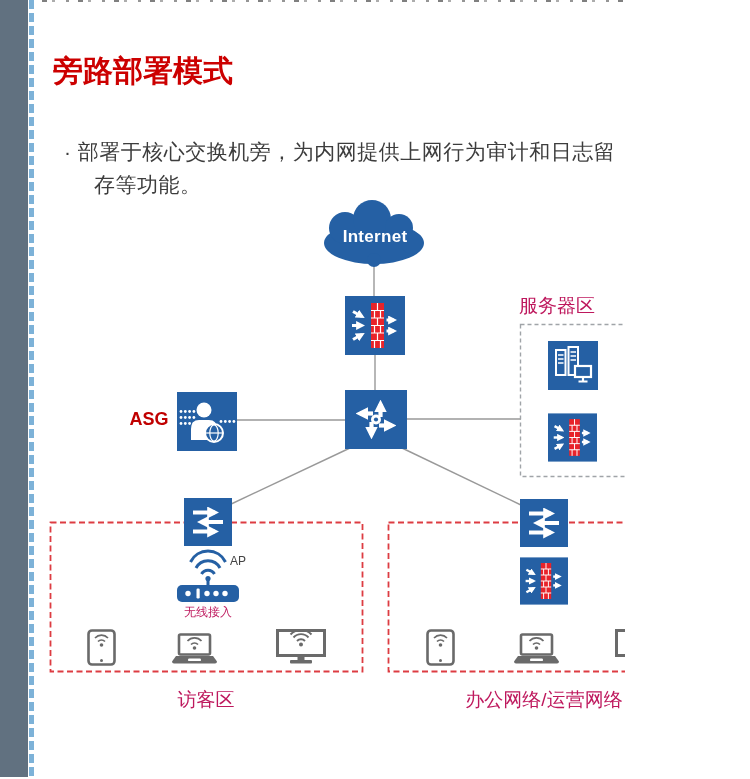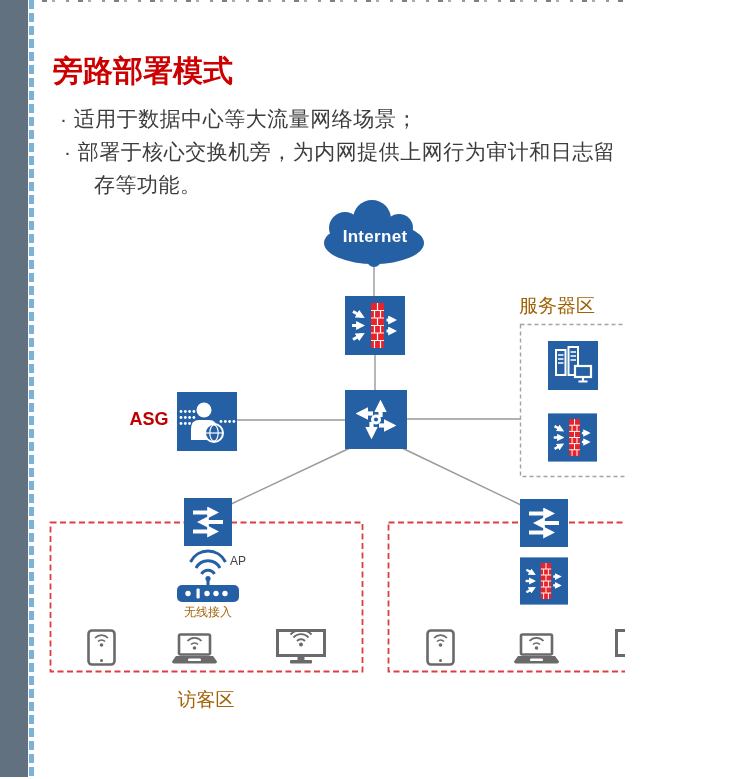--- a/index.html
+++ b/index.html
@@ -12,21 +12,21 @@
           background:repeating-linear-gradient(to bottom,#7db2d8 0 9px,#ffffff 9px 13px);}
   .dash-r{position:absolute;left:717px;top:0;width:5px;height:777px;
           background:repeating-linear-gradient(to bottom,#7db2d8 0 9px,#ffffff 9px 13px);}
   .sliver{position:absolute;left:42px;top:0;width:636px;height:2px;opacity:.75;
           background:repeating-linear-gradient(90deg,rgba(55,55,55,.85) 0 5px,transparent 5px 10px,
           rgba(55,55,55,.55) 10px 13px,transparent 13px 24px,rgba(55,55,55,.7) 24px 27px,transparent 27px 36px);}
   
   .title{position:absolute;left:53px;top:51px;font-size:30px;font-weight:bold;color:#cc0000;white-space:nowrap;}
   .bullet{position:absolute;font-size:21px;color:#3d3d3d;white-space:nowrap;letter-spacing:.5px;}
   .b1{left:60px;top:105px;} .b2{left:64px;top:138px;} .b3{left:94px;top:171px;}
-  .lbl{position:absolute;font-size:19px;color:#a16207;white-space:nowrap;}
+  .lbl{position:absolute;font-size:19px;color:#be185d;white-space:nowrap;}
   .center{transform:translateX(-50%);}
   .internet-lbl{position:absolute;left:375px;top:227px;transform:translateX(-50%);
                 font-size:17px;font-weight:bold;color:#ffffff;letter-spacing:.3px;}
   .asg-lbl{position:absolute;left:128px;top:409px;width:42px;text-align:center;
            font-size:18px;font-weight:bold;color:#c00000;}
   .ap-lbl{position:absolute;left:230px;top:554px;font-size:12px;color:#444;}
   .small-lbl{font-size:12px;}
   svg.overlay{position:absolute;left:0;top:0;}
 </style>
 </head>
@@ -51,21 +51,20 @@
         <circle cx="12" cy="700" r="5"></circle>
           <circle cx="22" cy="730" r="2.5"></circle>
         <path d="M13 705 L21 727"></path>
       </g>
     </svg>
   </div>
 
   <div class="sliver"></div>
 
   <div class="title">旁路部署模式</div>
-  <div class="bullet b1">· 适用于数据中心等大流量网络场景；</div>
   <div class="bullet b2">· 部署于核心交换机旁，为内网提供上网行为审计和日志留</div>
   <div class="bullet b3">存等功能。</div>
 
   <svg class="overlay" width="750" height="779">
     <defs>
       <marker id="ah" viewBox="0 0 10 10" refX="6.5" refY="5" markerWidth="3" markerHeight="3" orient="auto">
         <path d="M0 0 L10 5 L0 10 z" fill="#ffffff"></path>
       </marker>
 
       <symbol id="sym-firewall" viewBox="0 0 60 59">
@@ -263,14 +262,15 @@
     <use href="#sym-monitor" x="615" y="629" width="50" height="35"></use>
   </svg>
 
   <div class="internet-lbl">Internet</div>
   <div class="asg-lbl">ASG</div>
   <div class="lbl" style="left:519px;top:293px;">服务器区</div>
   <div class="lbl center" style="left:649px;top:391px;font-size:17px;">AC</div>
   <div class="ap-lbl">AP</div>
   <div class="lbl center small-lbl" style="left:208px;top:604px;">无线接入</div>
   <div class="lbl center" style="left:206px;top:687px;">访客区</div>
+  <div class="lbl center" style="left:544px;top:687px;">办公网络/运营网络</div>
 
 </div>
 
 </body></html>

